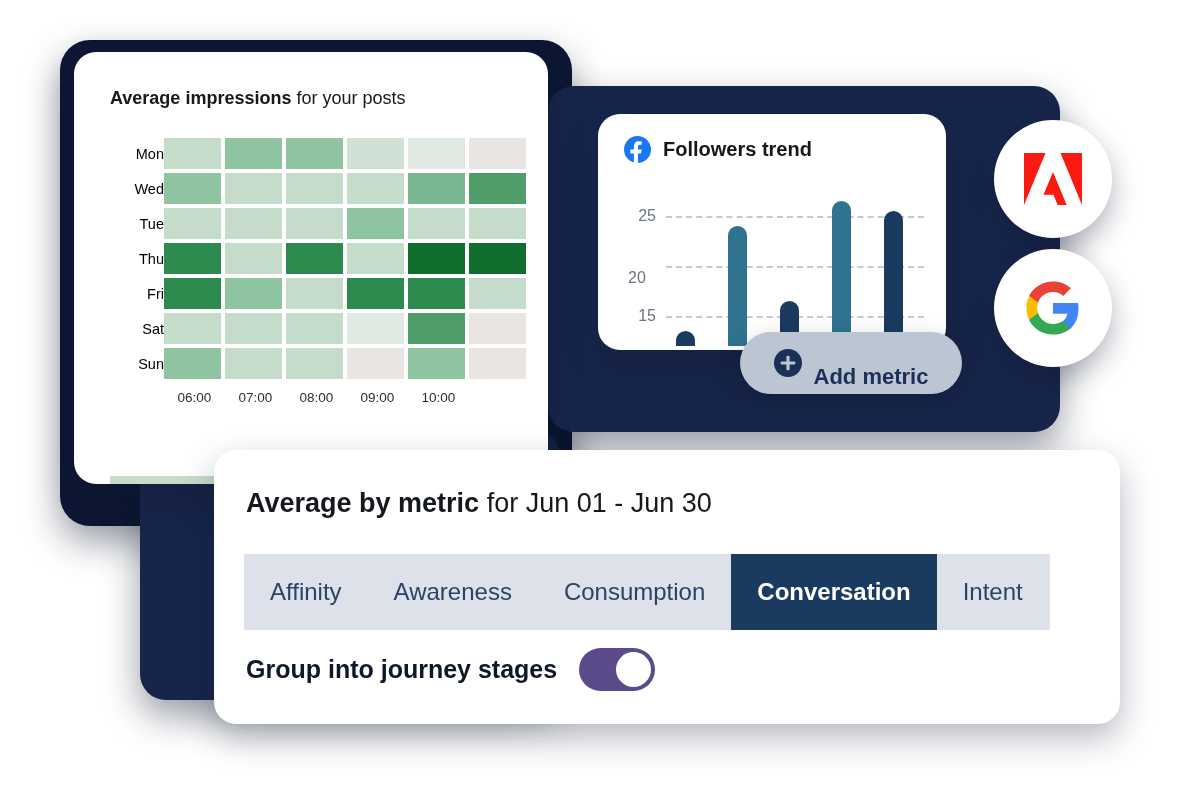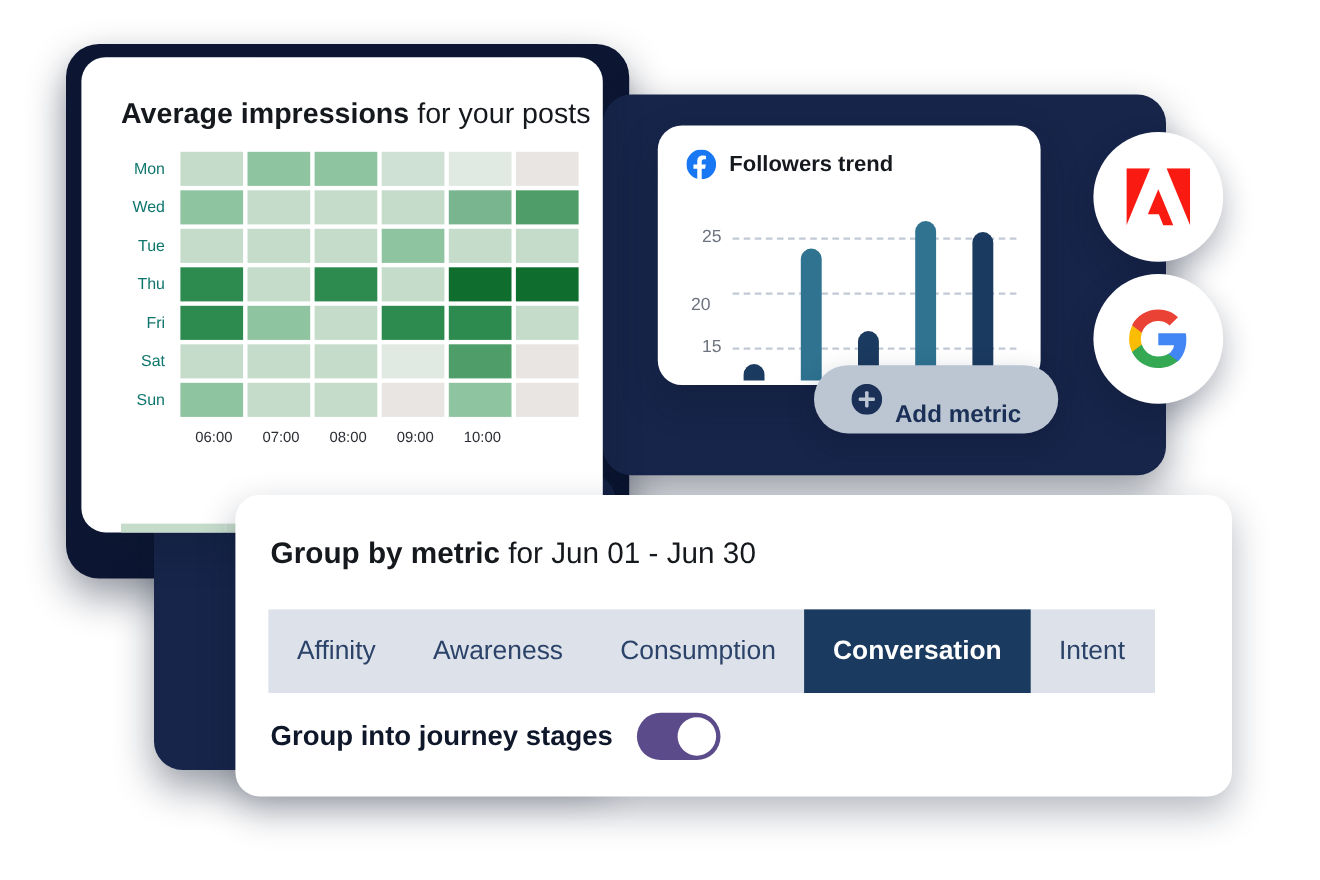--- a/index.html
+++ b/index.html
@@ -28,28 +28,28 @@
     position: absolute;
     background: #ffffff;
     border-radius: 22px;
     box-shadow: 0 14px 34px rgba(12,22,48,.30);
   }
 
   
   #heatmap-card { left: 74px; top: 52px; width: 474px; height: 432px; overflow: hidden; }
   #heatmap-title {
     position: absolute; left: 36px; top: 36px;
-    font-size: 26px; font-weight: 700; color: #15181c; white-space: nowrap;
+    font-size: 18px; font-weight: 700; color: #15181c; white-space: nowrap;
   }
   #heatmap-title .reg { font-weight: 400; }
   #heatmap-body { position: absolute; left: 36px; top: 84px; }
   .hm-row { display: flex; align-items: center; height: 35px; }
   .hm-daylabel {
-    width: 54px; text-align: right; padding-right: 14px;
-    font-size: 14.5px; color: #0f766e;
+    width: 54px; text-align: right; 
+    font-size: 14.5px; color: #000000;
   }
   .hm-cells { display: flex; gap: 4px; }
   .hm-cell { width: 57px; height: 31px; }
   #hm-xaxis { display: flex; margin-left: 54px; margin-top: 9px; }
   .hm-xtick {
     width: 61px; text-align: center; font-size: 13.5px; color: #2a2d33;
   }
   #hm-legend {
     position: absolute; left: 36px; top: 424px;
     width: 380px; height: 20px; display: flex;
@@ -282,21 +282,21 @@
     <svg width="58" height="58" viewBox="0 0 48 48">
       <path fill="#4285f4" d="M45.1 24.5c0-1.6-.1-3.2-.4-4.7H24v9h11.9c-.5 2.8-2.1 5.1-4.4 6.7v5.5h7.1c4.2-3.8 6.5-9.5 6.5-16.5z"></path>
       <path fill="#34a853" d="M24 46c5.9 0 10.9-2 14.6-5.3l-7.1-5.5c-2 1.3-4.5 2.1-7.5 2.1-5.8 0-10.7-3.9-12.4-9.1H4.2v5.7C7.9 41.3 15.4 46 24 46z"></path>
       <path fill="#fbbc05" d="M11.6 28.2c-.5-1.3-.7-2.7-.7-4.2s.3-2.9.7-4.2v-5.7H4.2A22 22 0 002 24c0 3.6.9 6.9 2.2 9.9l7.4-5.7z"></path>
       <path fill="#ea4335" d="M24 10.7c3.3 0 6.2 1.1 8.5 3.3l6.3-6.3C35 4.1 30 2 24 2 15.4 2 7.9 6.7 4.2 13.8l7.4 5.7c1.7-5.2 6.6-8.8 12.4-8.8z"></path>
     </svg>
   </div>
 
   <div class="white-card" id="return-card">
     <div id="return-title">
-      <span class="b">Group by metric</span><span> for Jun 01 - Jun 30</span>
+      <span class="b">Average by metric</span><span> for Jun 01 - Jun 30</span>
     </div>
     <div id="tabbar">
         <div class="tab">Affinity</div>
         <div class="tab">Awareness</div>
         <div class="tab">Consumption</div>
         <div class="tab active">Conversation</div>
         <div class="tab">Intent</div>
       </div>
     <div id="toggle-row">
       <div id="toggle-label">Group into journey stages</div>

